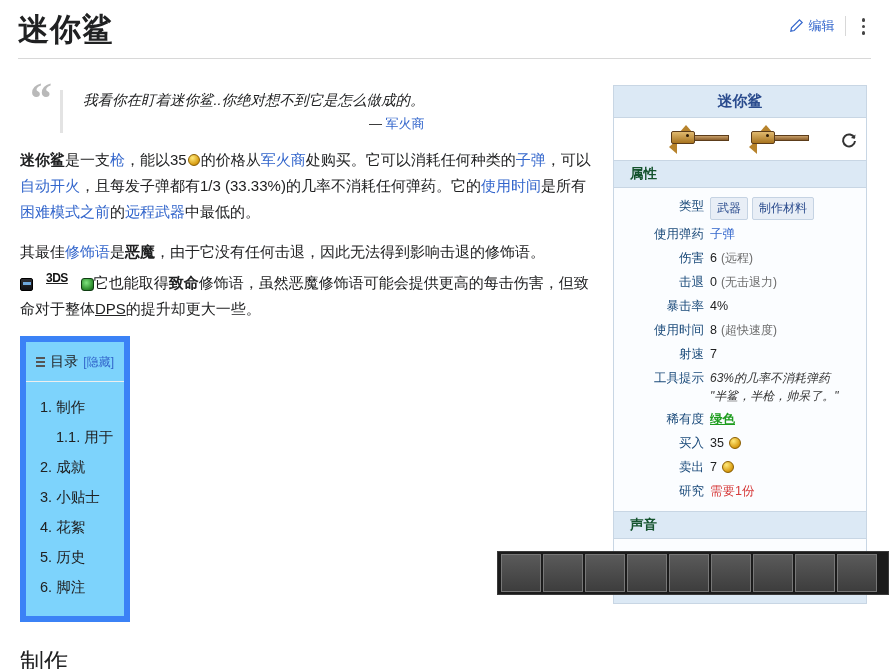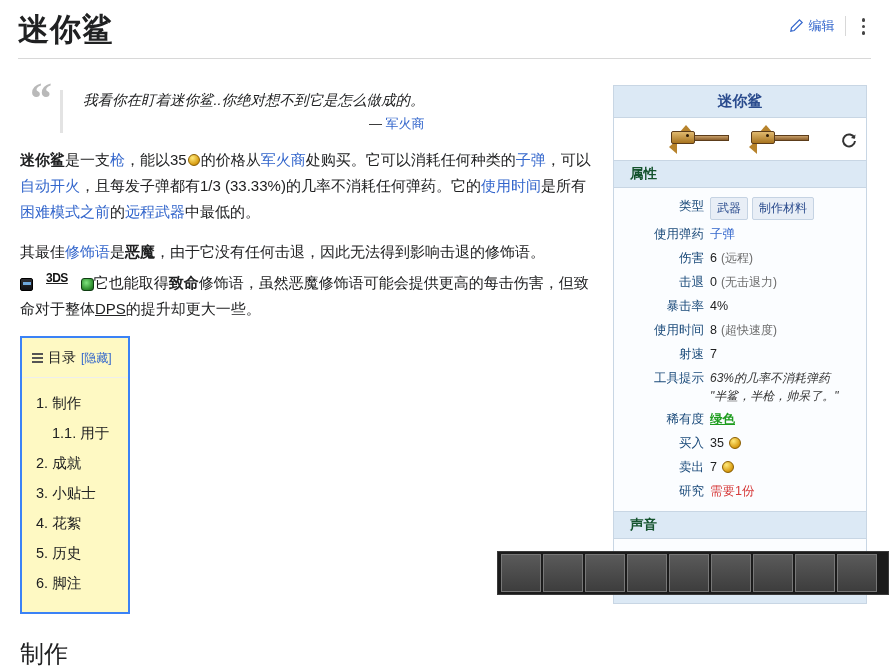--- a/index.html
+++ b/index.html
@@ -163,22 +163,22 @@
     letter-spacing: -0.5px;
   }
   .ico-mobile {
     background: radial-gradient(circle at 40% 35%, #7ee37e, #2c8b2c 70%, #14531a);
     border: 1px solid #0f3d12;
     border-radius: 3px;
   }
 
   
   .toc {
-    border: 2px solid #3b82f6;
-    background: #fef9c3;
+    border: 6px solid #3b82f6;
+    background: #7dd3fc;
     width: 110px;
     padding: 0;
     margin-top: 6px;
     position: relative;
   }
   .toc-head {
     display: flex;
     align-items: center;
     gap: 5px;
     padding: 11px 10px 10px 10px;

